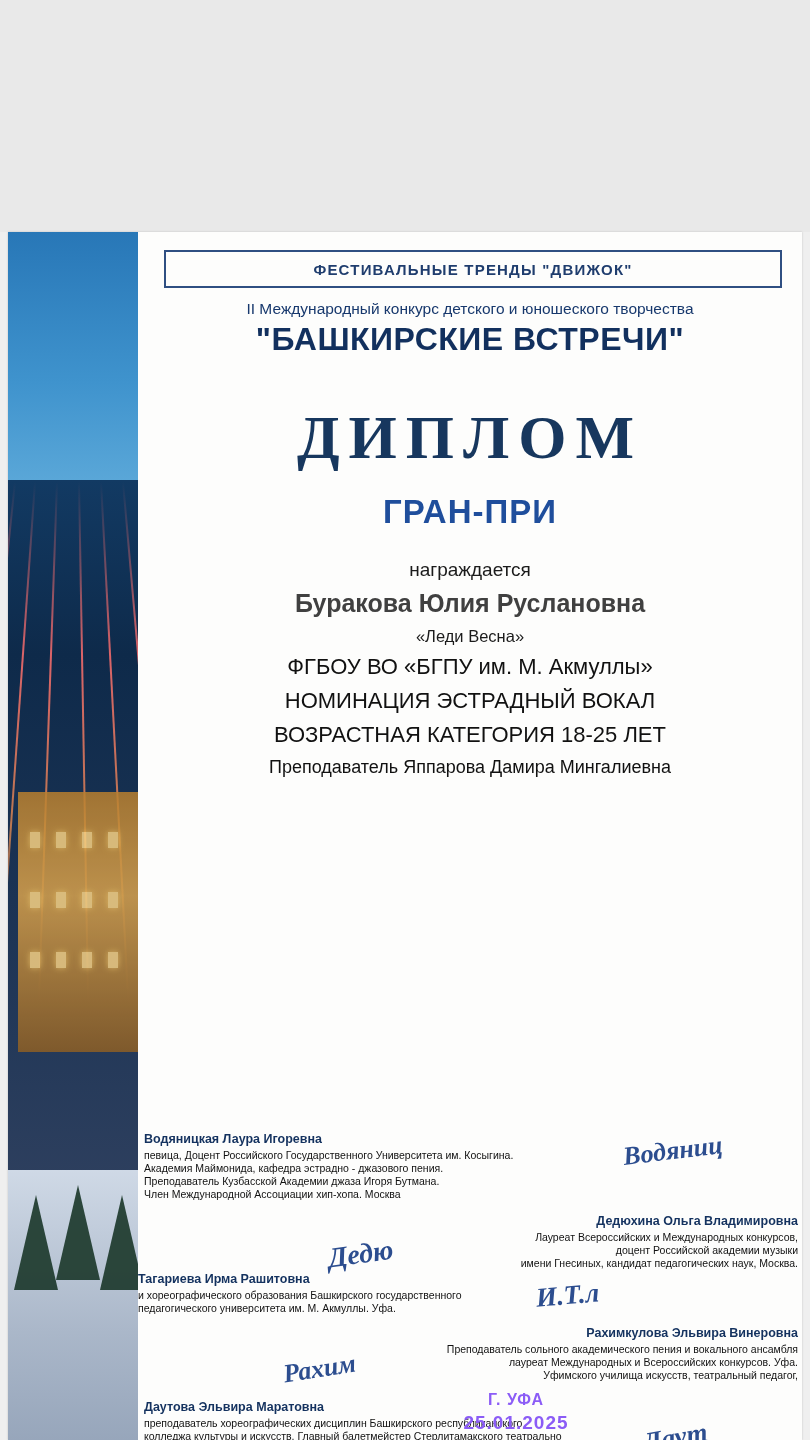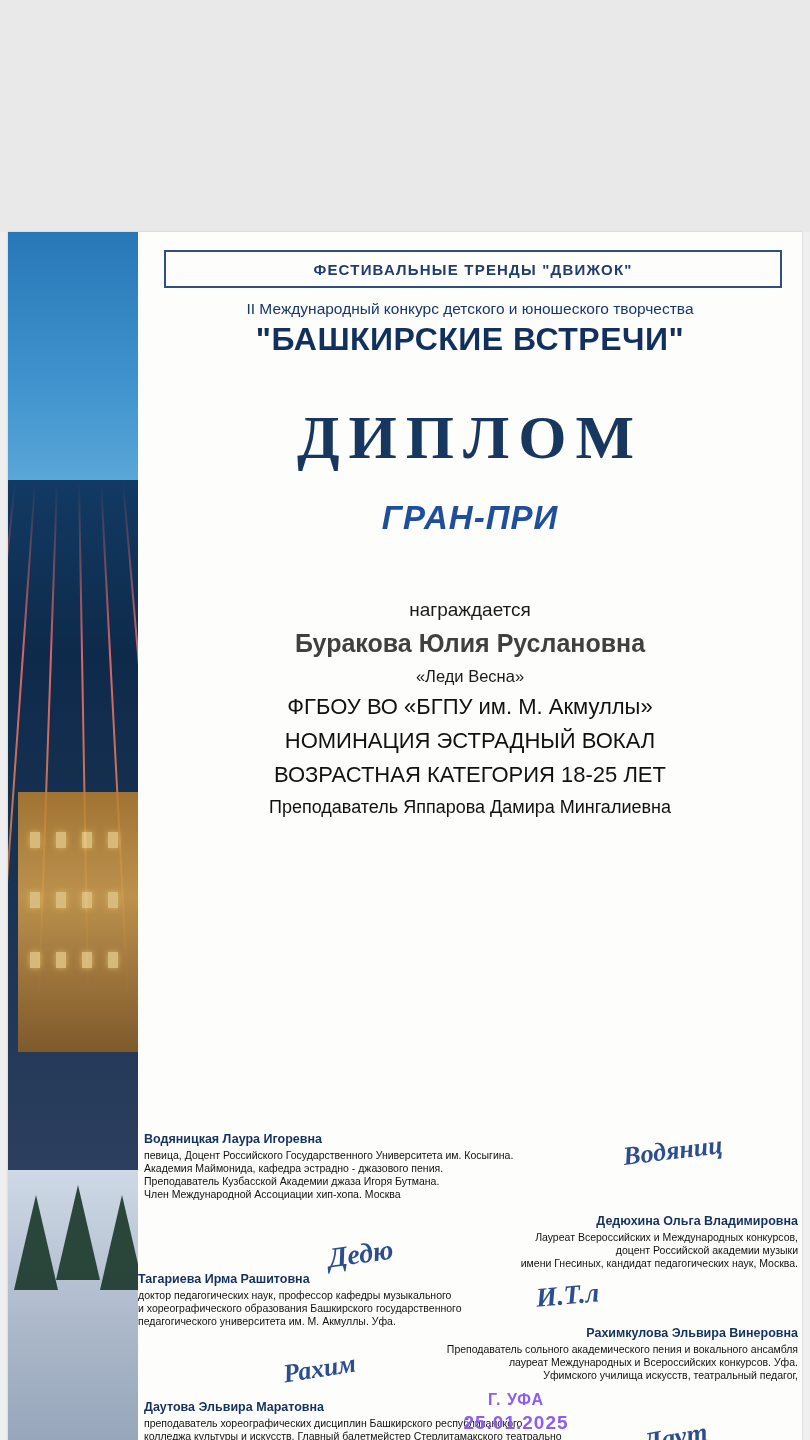--- a/index.html
+++ b/index.html
@@ -130,30 +130,29 @@
   .diploma-word {
     margin-top: 44px;
     text-align: center;
     font-family: "Liberation Serif", serif;
     font-size: 62px;
     font-weight: bold;
     letter-spacing: 9px;
     color: #17375e;
   }
   .grand-prix {
-    margin-top: 26px;
+    margin-top: 20px;
     text-align: center;
     font-size: 33px;
     font-weight: bold;
     color: #1f4e9c;
     letter-spacing: 1px;
-    font-style: italic;
   }
   .awarded-to {
-    margin-top: 62px;
+    margin-top: 28px;
     text-align: center;
     font-size: 19px;
     color: #1b1b1b;
   }
   .laureate {
     margin-top: 8px;
     text-align: center;
     font-size: 25px;
     font-weight: bold;
     color: #404040;
@@ -284,21 +283,20 @@
       <div class="sigblock sig-right" style="right:4px; top:82px; width:400px;">
         <div class="nm">Дедюхина Ольга Владимировна</div>
         <div>Лауреат Всероссийских и Международных конкурсов,</div>
         <div>доцент Российской академии музыки</div>
         <div>имени Гнесиных, кандидат педагогических наук, Москва.</div>
       </div>
       <div class="scribble" style="left:190px; top:106px; font-size:28px; transform: rotate(-8deg);">Дедю</div>
 
       <div class="sigblock sig-left" style="left:0; top:140px; width:400px;">
         <div class="nm">Тагариева Ирма Рашитовна</div>
-        <div>доктор педагогических наук, профессор кафедры музыкального</div>
         <div>и хореографического образования Башкирского государственного</div>
         <div>педагогического университета им. М. Акмуллы. Уфа.</div>
       </div>
       <div class="scribble" style="left:398px; top:148px; font-size:27px; transform: rotate(-5deg);">И.Т.л</div>
 
       <div class="sigblock sig-right" style="right:4px; top:194px; width:420px;">
         <div class="nm">Рахимкулова Эльвира Винеровна</div>
         <div>Преподаватель сольного академического пения и вокального ансамбля</div>
         <div>лауреат Международных и Всероссийских конкурсов. Уфа.</div>
         <div>Уфимского училища искусств, театральный педагог,</div>

